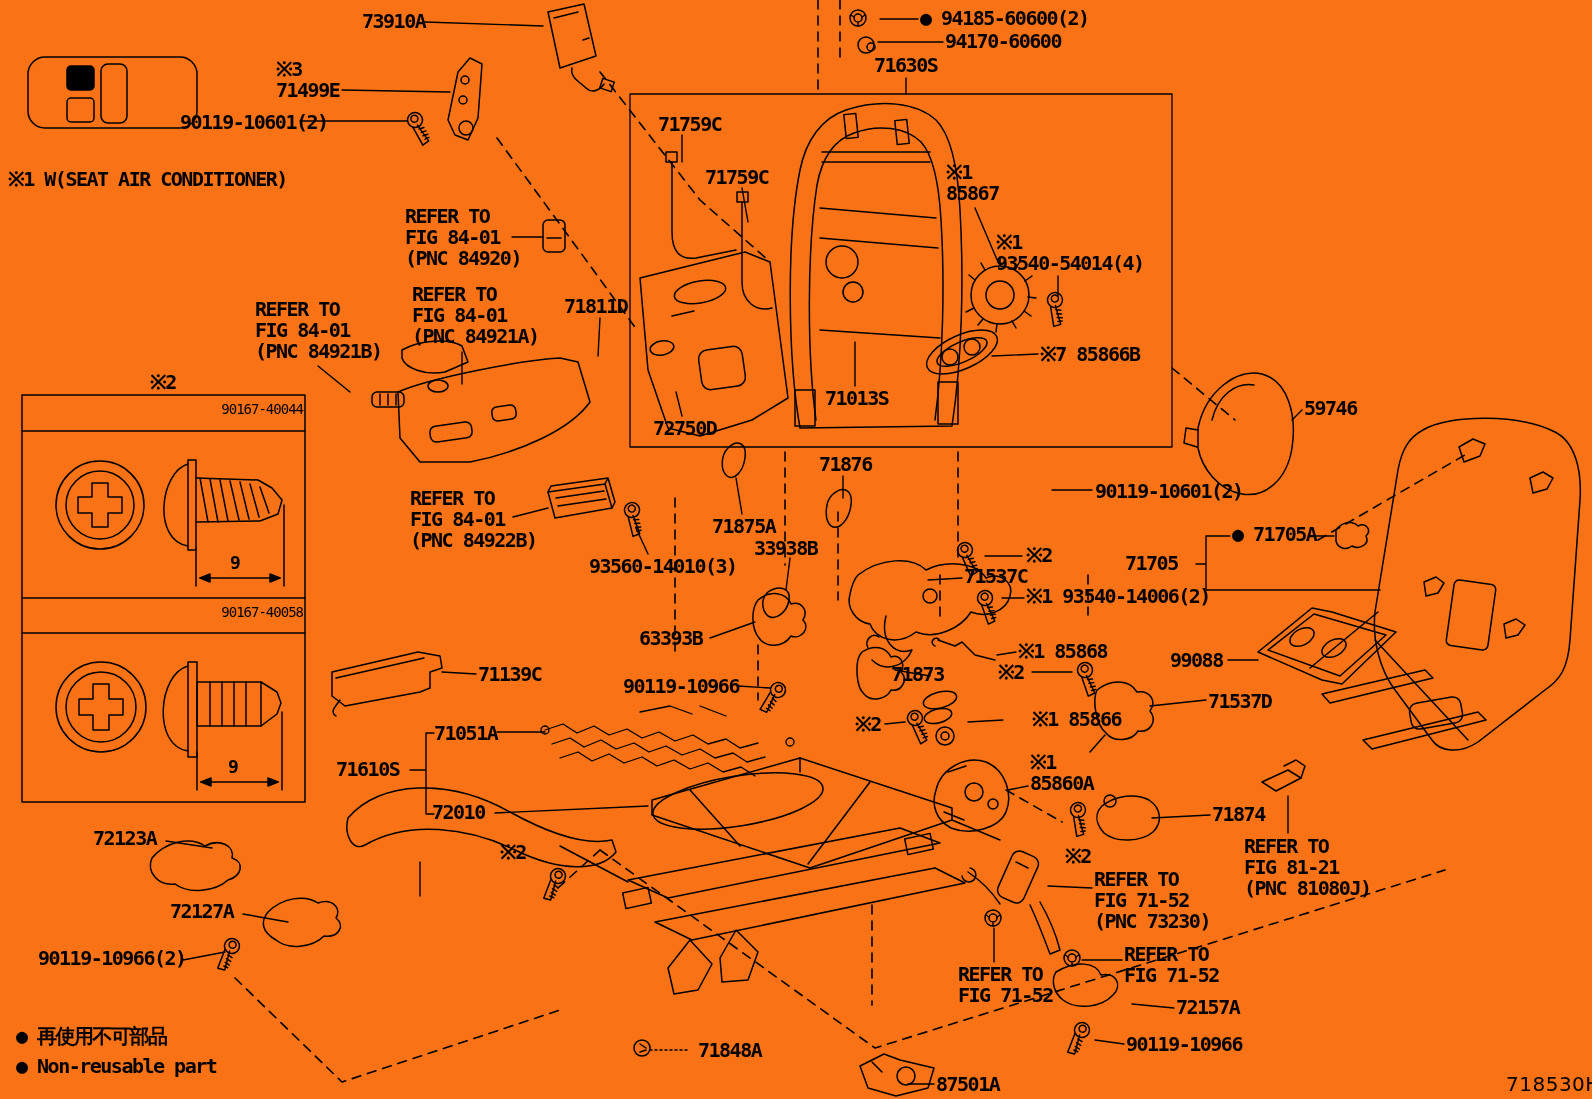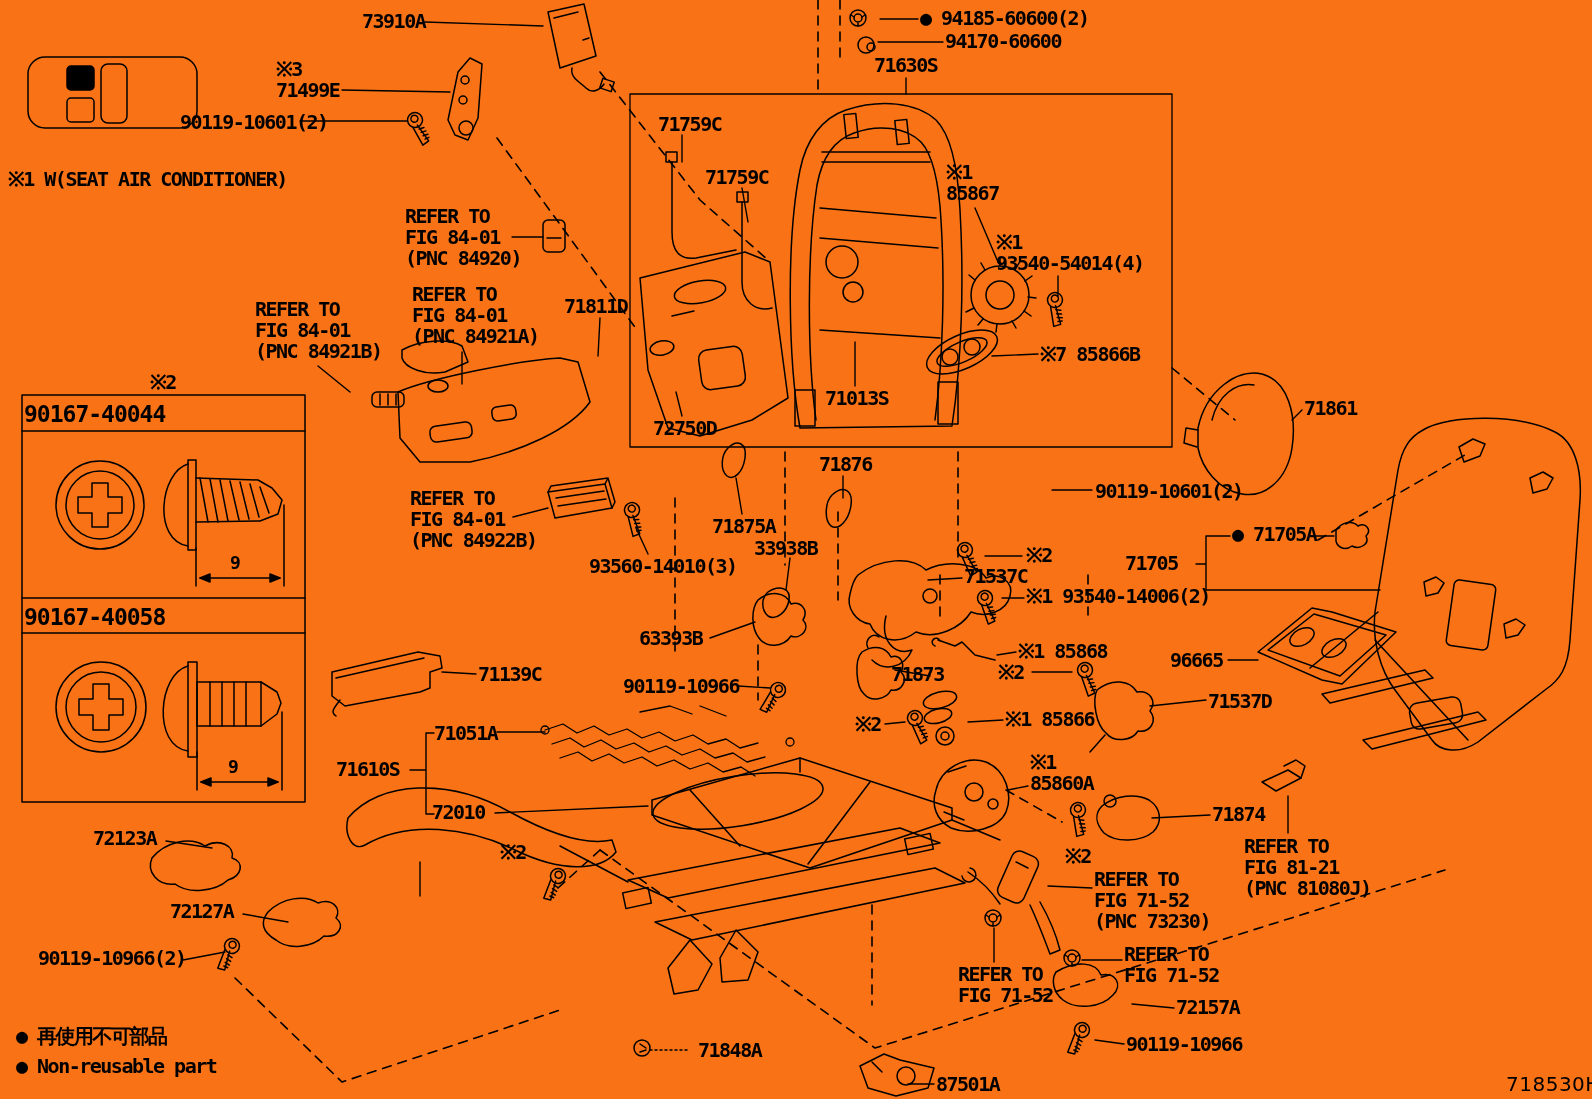--- a/index.html
+++ b/index.html
@@ -1,21 +1,21 @@
 <!DOCTYPE html>
 <html><head>
 <meta charset="utf-8">
 <style>
   html,body{margin:0;padding:0;background:#fff;}
   #stage{position:relative;width:1592px;height:1099px;background:#f97316;overflow:hidden;
          font-family:"DejaVu Sans Mono",monospace;color:#000;padding-left:28px;}
   #art{position:absolute;left:0;top:0;}
   .lbl{position:absolute;font-weight:bold;font-size:20px;line-height:21px;
        letter-spacing:-1.5px;white-space:pre-line;color:#000;}
-  .inset-h{position:absolute;width:279px;text-align:left;font-weight:bold;font-size:23px;
+  .inset-h{position:absolute;width:279px;text-align:right;font-weight:normal;font-size:14px;
        letter-spacing:-1px;}
   .dim{position:absolute;font-weight:bold;font-size:18px;}
   .code{position:absolute;font-family:"DejaVu Sans",sans-serif;font-weight:normal;
        font-size:20px;letter-spacing:0.5px;}
 </style>
 </head>
 <body>
 
 <div id="stage">
 
@@ -380,21 +380,21 @@
   <div class="lbl" style="left:920px;top:8px">● 94185-60600(2)</div>
   <div class="lbl" style="left:945px;top:31px">94170-60600</div>
   <div class="lbl" style="left:874px;top:55px">71630S</div>
   <div class="lbl" style="left:658px;top:114px">71759C</div>
   <div class="lbl" style="left:705px;top:167px">71759C</div>
   <div class="lbl" style="left:946px;top:162px">※1
 85867</div>
   <div class="lbl" style="left:996px;top:232px">※1
 93540-54014(4)</div>
   <div class="lbl" style="left:1040px;top:344px">※7 85866B</div>
-  <div class="lbl" style="left:1304px;top:398px">71861</div>
+  <div class="lbl" style="left:1304px;top:398px">59746</div>
   <div class="lbl" style="left:825px;top:388px">71013S</div>
   <div class="lbl" style="left:653px;top:418px">72750D</div>
   <div class="lbl" style="left:564px;top:296px">71811D</div>
   <div class="lbl" style="left:819px;top:454px">71876</div>
   <div class="lbl" style="left:1095px;top:481px">90119-10601(2)</div>
   <div class="lbl" style="left:405px;top:206px">REFER TO
 FIG 84-01
 (PNC 84920)</div>
   <div class="lbl" style="left:255px;top:299px">REFER TO
 FIG 84-01
@@ -409,23 +409,23 @@
   <div class="lbl" style="left:712px;top:516px">71875A</div>
   <div class="lbl" style="left:754px;top:538px">33938B</div>
   <div class="lbl" style="left:1026px;top:545px">※2</div>
   <div class="lbl" style="left:964px;top:566px">71537C</div>
   <div class="lbl" style="left:1026px;top:586px">※1 93540-14006(2)</div>
   <div class="lbl" style="left:639px;top:628px">63393B</div>
   <div class="lbl" style="left:623px;top:676px">90119-10966</div>
   <div class="lbl" style="left:1018px;top:641px">※1 85868</div>
   <div class="lbl" style="left:891px;top:664px">71873</div>
   <div class="lbl" style="left:998px;top:662px">※2</div>
-  <div class="lbl" style="left:1170px;top:650px">96665</div>
+  <div class="lbl" style="left:1170px;top:650px">99088</div>
   <div class="lbl" style="left:1208px;top:691px">71537D</div>
-  <div class="lbl" style="left:1005px;top:709px">※1 85866</div>
+  <div class="lbl" style="left:1032px;top:709px">※1 85866</div>
   <div class="lbl" style="left:855px;top:714px">※2</div>
   <div class="lbl" style="left:478px;top:664px">71139C</div>
   <div class="lbl" style="left:434px;top:723px">71051A</div>
   <div class="lbl" style="left:336px;top:759px">71610S</div>
   <div class="lbl" style="left:432px;top:802px">72010</div>
   <div class="lbl" style="left:1030px;top:752px">※1
 85860A</div>
   <div class="lbl" style="left:1212px;top:804px">71874</div>
   <div class="lbl" style="left:1244px;top:836px">REFER TO
 FIG 81-21

